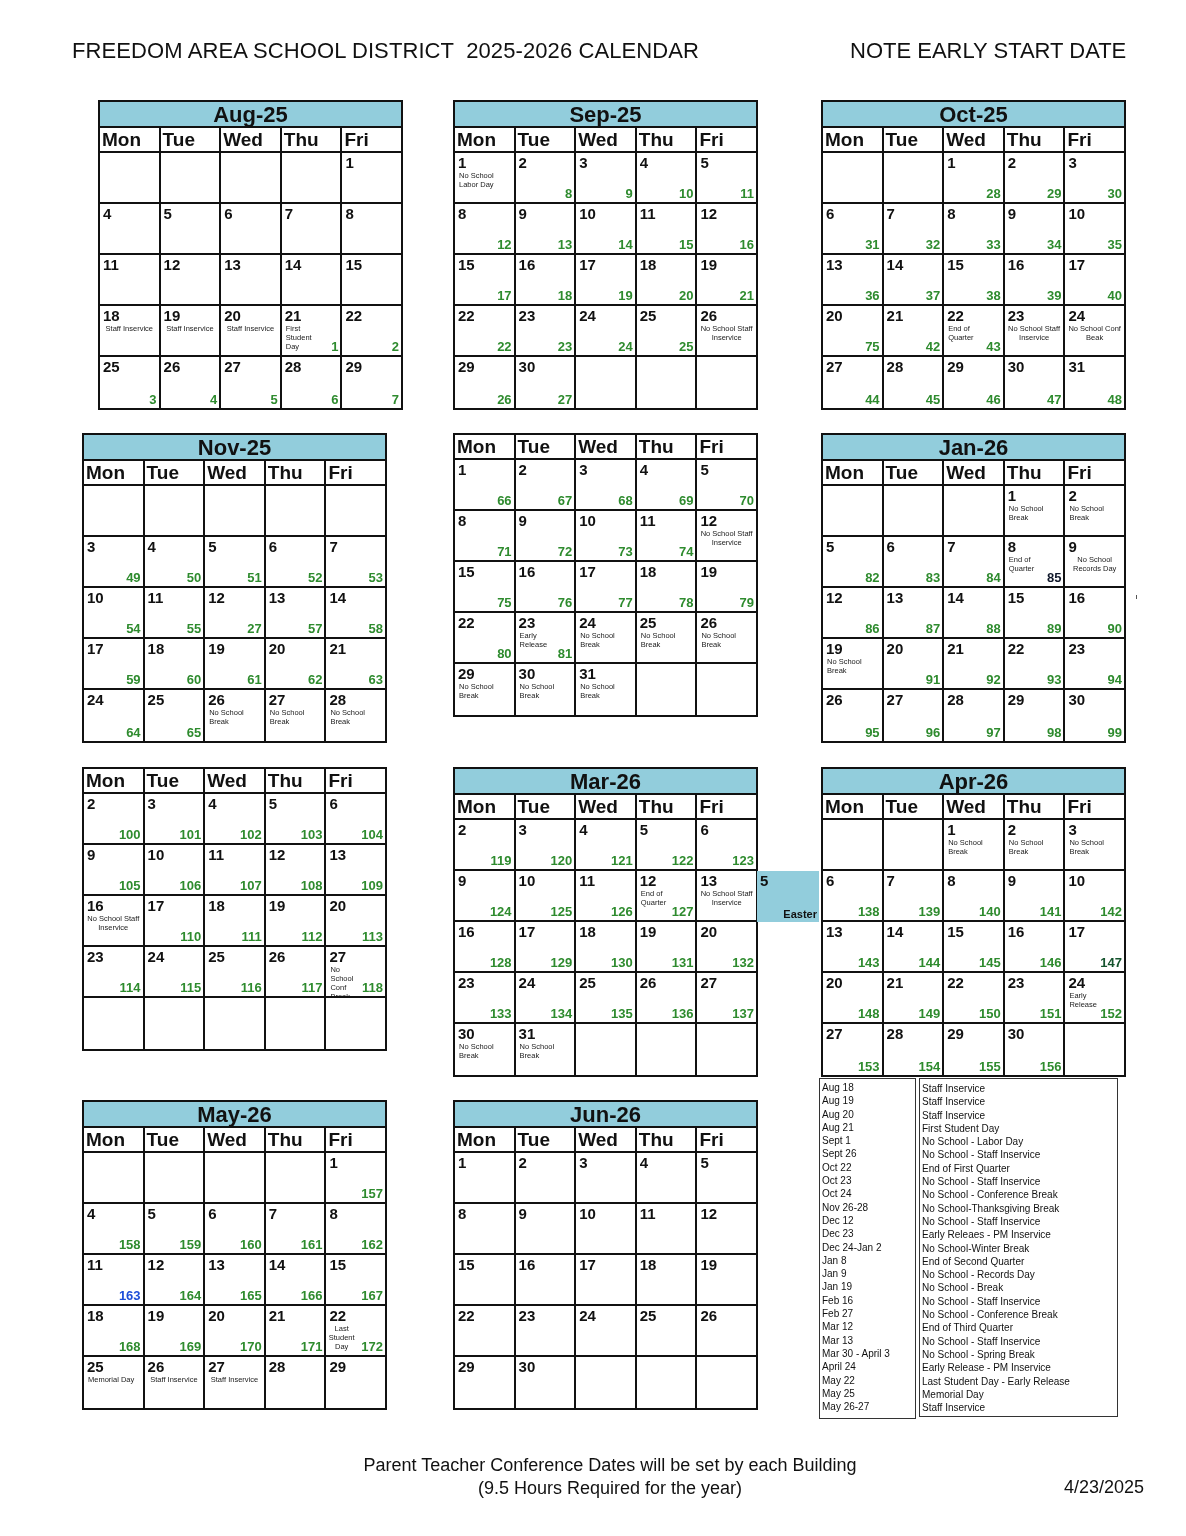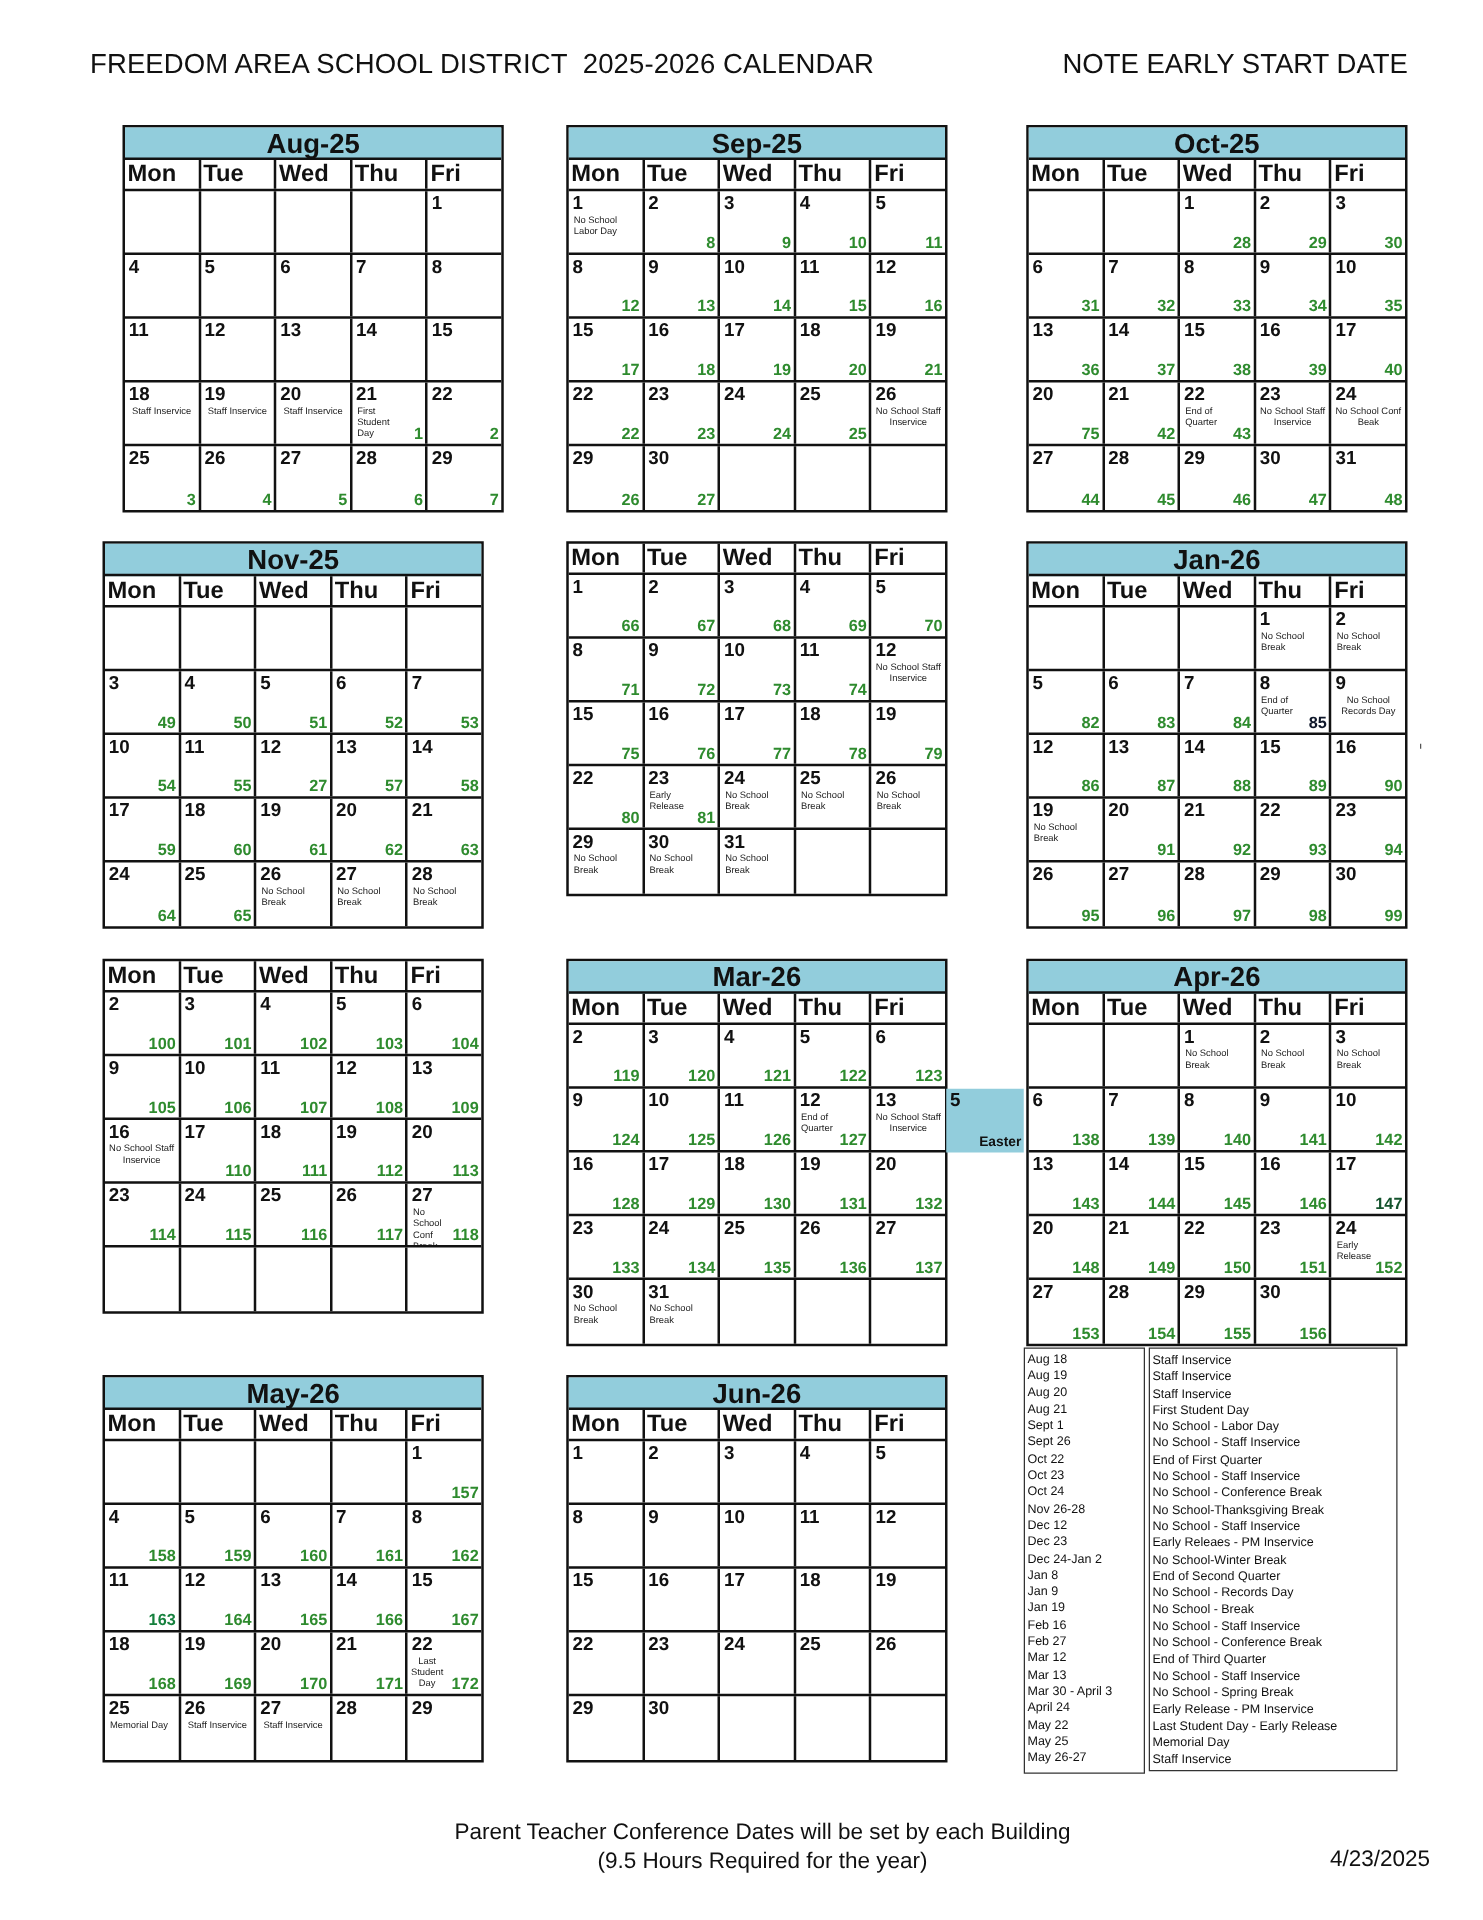--- a/index.html
+++ b/index.html
@@ -1065,21 +1065,21 @@
           <span class="count" style="color: rgb(46, 139, 46);">161</span>
         </div>
         <div class="cell">
           <span class="date">8</span>
           <span class="count" style="color: rgb(46, 139, 46);">162</span>
         </div>
       </div>
       <div class="week">
         <div class="cell">
           <span class="date">11</span>
-          <span class="count" style="color: #15803d;">163</span>
+          <span class="count" style="color: #1d4ed8;">163</span>
         </div>
         <div class="cell">
           <span class="date">12</span>
           <span class="count" style="color: rgb(46, 139, 46);">164</span>
         </div>
         <div class="cell">
           <span class="date">13</span>
           <span class="count" style="color: rgb(46, 139, 46);">165</span>
         </div>
         <div class="cell">

